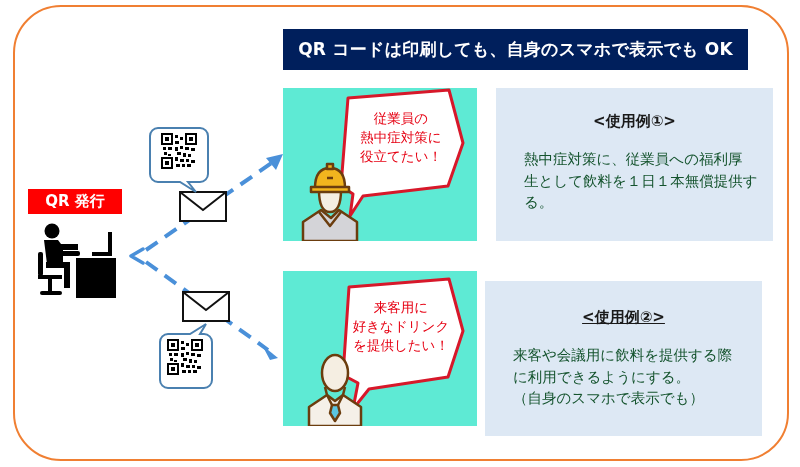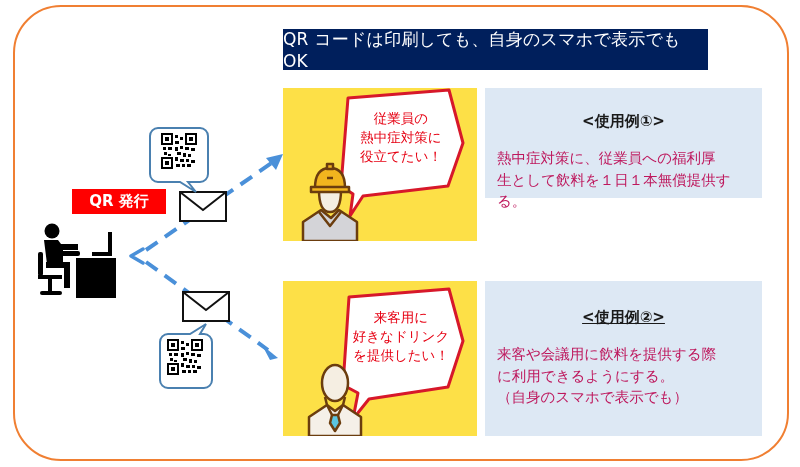--- a/index.html
+++ b/index.html
@@ -5,63 +5,63 @@
   * { box-sizing: border-box; margin: 0; padding: 0; }
   html, body { width: 800px; height: 467px; background: #ffffff; overflow: hidden; }
   body { position: relative; font-family: "DejaVu Sans", "Liberation Sans", sans-serif; }
 
   .frame {
     position: absolute; left: 13px; top: 5px; width: 776px; height: 456px;
     border: 2.5px solid #f07f32; border-radius: 48px;
   }
 
   .banner {
-    position: absolute; left: 283px; top: 29px; width: 425px; height: 41px;
+    position: absolute; left: 283px; top: 29px; width: 465px; height: 41px;
     background: #001f5c; color: #ffffff;
-    font-weight: normal; font-size: 17px;
+    font-weight: bold; font-size: 17px;
     display: flex; align-items: center; justify-content: center;
     letter-spacing: 0.2px;
   }
 
   .scene {
-    position: absolute; left: 283px; width: 194px; background: #fde047; overflow: hidden;
+    position: absolute; left: 283px; width: 194px; background: #5eead4; overflow: hidden;
   }
   .scene.s1 { top: 88px; height: 153px; }
-  .scene.s2 { top: 281px; height: 155px; }
+  .scene.s2 { top: 271px; height: 155px; }
   .scene svg { position: absolute; left: 0; top: 0; }
   .bubble-text {
     position: absolute; color: #e60012; font-size: 13.5px; line-height: 19px;
     text-align: center; white-space: pre-line; font-weight: 500;
   }
   .s1 .bubble-text { left: 58px; top: 21px; width: 120px; }
   .s2 .bubble-text { left: 58px; top: 27px; width: 120px; }
 
   .usecase {
     position: absolute; left: 485px; width: 277px; background: #dde8f4;
     color: #333333;
   }
-  .usecase.u1 { top: 88px; height: 110px; }
+  .usecase.u1 { top: 88px; height: 153px; margin-left: 11px; }
   .usecase.u2 { top: 281px; height: 155px; }
   .usecase .uc-title {
     position: absolute; left: 0; width: 100%; text-align: center;
     font-weight: bold; font-size: 15px; color: #1a1a1a;
   }
   .usecase.u1 .uc-title { top: 24px; }
   .usecase.u2 .uc-title { top: 27px; text-decoration: underline; }
   .usecase .uc-body {
-    position: absolute; left: 12px; width: 262px;
-    font-size: 14.5px; line-height: 21.5px; color: #be185d; white-space: pre-line; font-family: Liberation Mono, monospace;
+    position: absolute; left: 28px; width: 262px;
+    font-size: 14.5px; line-height: 21.5px; color: #14532d; white-space: pre-line;
   }
   .usecase.u1 .uc-body { top: 61px; }
   .usecase.u2 .uc-body { top: 64px; }
 
   .qr-badge {
     position: absolute; left: 28px; top: 189px; width: 94px; height: 25px;
     background: #ff0000; color: #ffffff; font-weight: bold; font-size: 15px;
-    display: flex; align-items: center; justify-content: center; margin-left: 44px;
+    display: flex; align-items: center; justify-content: center;
   }
 
   .layer { position: absolute; left: 0; top: 0; }
 </style>
 </head>
 <body>
 
 <div class="frame"></div>
 
 <div class="banner">QR コードは印刷しても、自身のスマホで表示でも OK</div>

